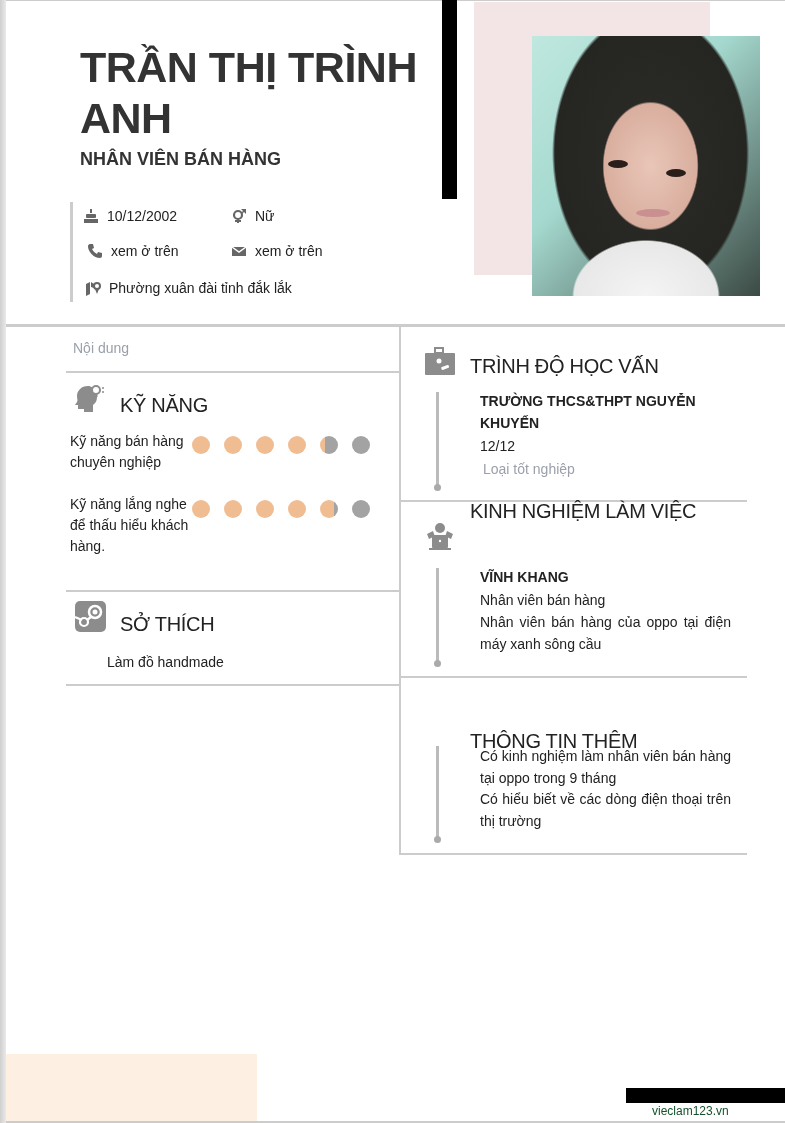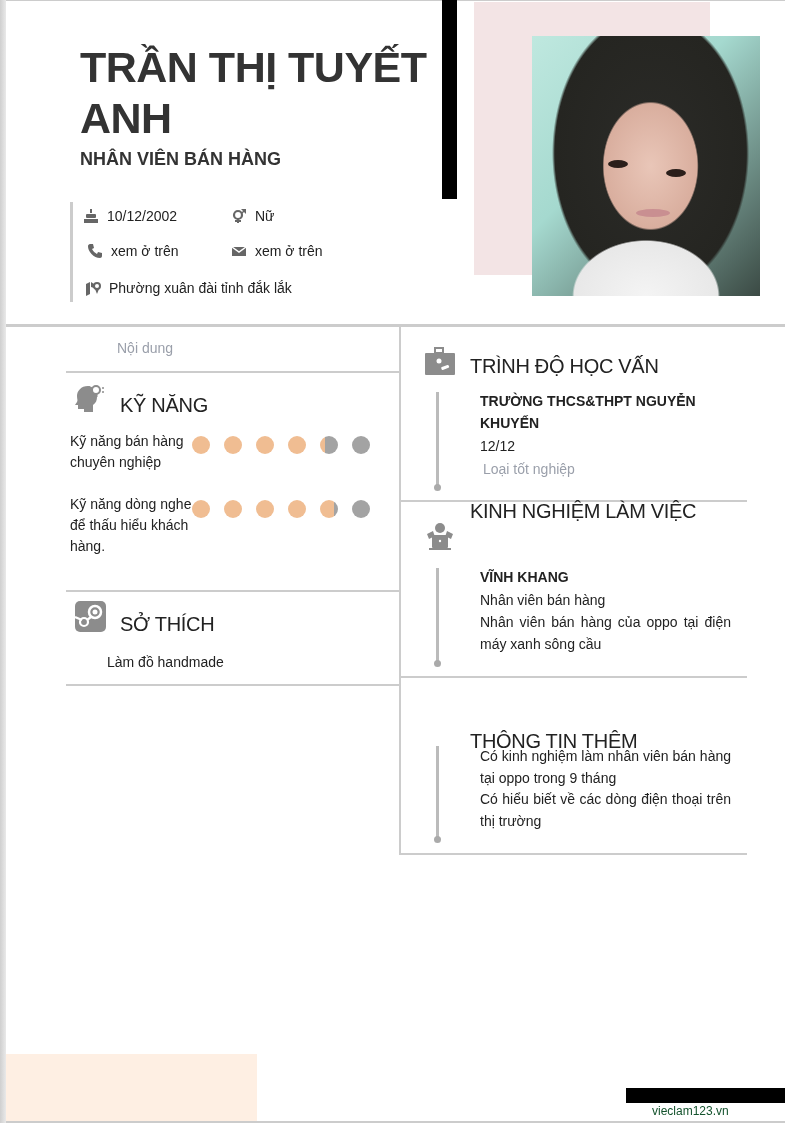--- a/index.html
+++ b/index.html
@@ -22,21 +22,21 @@
   .photo .eye { position: absolute; width: 20px; height: 8px; background: #2a1e1a; border-radius: 50%; }
   .photo .mouth { position: absolute; left: 104px; top: 173px; width: 34px; height: 8px; background: #c98f91; border-radius: 50%; }
 
   .info { position: absolute; left: 70px; top: 202px; width: 300px; height: 100px; border-left: 3px solid #ccc; }
   .info-item { position: absolute; display: flex; align-items: center; font-size: 14px; color: #222; }
   .info-item svg { width: 16px; height: 16px; fill: #666; margin-right: 8px; }
 
   .hline { position: absolute; background: #ccc; }
   .vline { position: absolute; background: #ccc; }
 
-  .placeholder { position: absolute; left: 73px; top: 340px; font-size: 14px; color: #9a9faa; margin-left: 44px; }
+  .placeholder { position: absolute; left: 73px; top: 340px; font-size: 14px; color: #9a9faa; }
 
   .sec-title { position: absolute; font-size: 20px; font-weight: 500; color: #222; letter-spacing: -0.3px; }
   .sec-icon { position: absolute; width: 32px; height: 30px; }
   .sec-icon svg { width: 100%; height: 100%; fill: #8c8c8c; }
 
   .skill-name { position: absolute; left: 70px; width: 125px; font-size: 14px; line-height: 21px; color: #222; }
   .dots { position: absolute; left: 192px; display: flex; gap: 14px; }
   .dot { width: 18px; height: 18px; border-radius: 50%; background: #a3a3a3; }
 
   .text { position: absolute; font-size: 14px; line-height: 22px; color: #222; }
@@ -51,21 +51,21 @@
   .black-footer-bar { position: absolute; left: 626px; top: 1088px; width: 159px; height: 15px; background: #000; }
   .watermark { position: absolute; left: 652px; top: 1104px; font-size: 12px; color: #14532d; }
 </style>
 </head>
 <body>
 
 <div class="left-shade"></div>
 <div class="page"></div>
 <div class="bottom-line"></div>
 
-<div class="name">TRẦN THỊ TUYẾT ANH</div>
+<div class="name">TRẦN THỊ TRÌNH ANH</div>
 <div class="job-title">NHÂN VIÊN BÁN HÀNG</div>
 <div class="black-bar"></div>
 <div class="pink-block"></div>
 <div class="photo" title="Ảnh đại diện">
   <div class="eye" style="left:76px;top:124px;"></div>
   <div class="eye" style="left:134px;top:133px;"></div>
   <div class="mouth"></div>
 </div>
 
 <div class="info">
@@ -137,21 +137,21 @@
 <div class="skill-name" style="top:431px;">Kỹ năng bán hàng chuyên nghiệp</div>
 <div class="dots" style="top:436px;">
   <div class="dot" style="background:#f0bd92"></div>
   <div class="dot" style="background:#f0bd92"></div>
   <div class="dot" style="background:#f0bd92"></div>
   <div class="dot" style="background:#f0bd92"></div>
   <div class="dot" style="background:linear-gradient(to right,#f0bd92 0 30%,#a3a3a3 30% 100%)"></div>
   <div class="dot"></div>
 </div>
 
-<div class="skill-name" style="top:494px;">Kỹ năng dòng nghe để thấu hiểu khách hàng.</div>
+<div class="skill-name" style="top:494px;">Kỹ năng lắng nghe để thấu hiểu khách hàng.</div>
 <div class="dots" style="top:500px;">
   <div class="dot" style="background:#f0bd92"></div>
   <div class="dot" style="background:#f0bd92"></div>
   <div class="dot" style="background:#f0bd92"></div>
   <div class="dot" style="background:#f0bd92"></div>
   <div class="dot" style="background:linear-gradient(to right,#f0bd92 0 75%,#a3a3a3 75% 100%)"></div>
   <div class="dot"></div>
 </div>
 
 <div class="sec-icon" style="left:75px;top:601px;width:31px;height:31px;">

